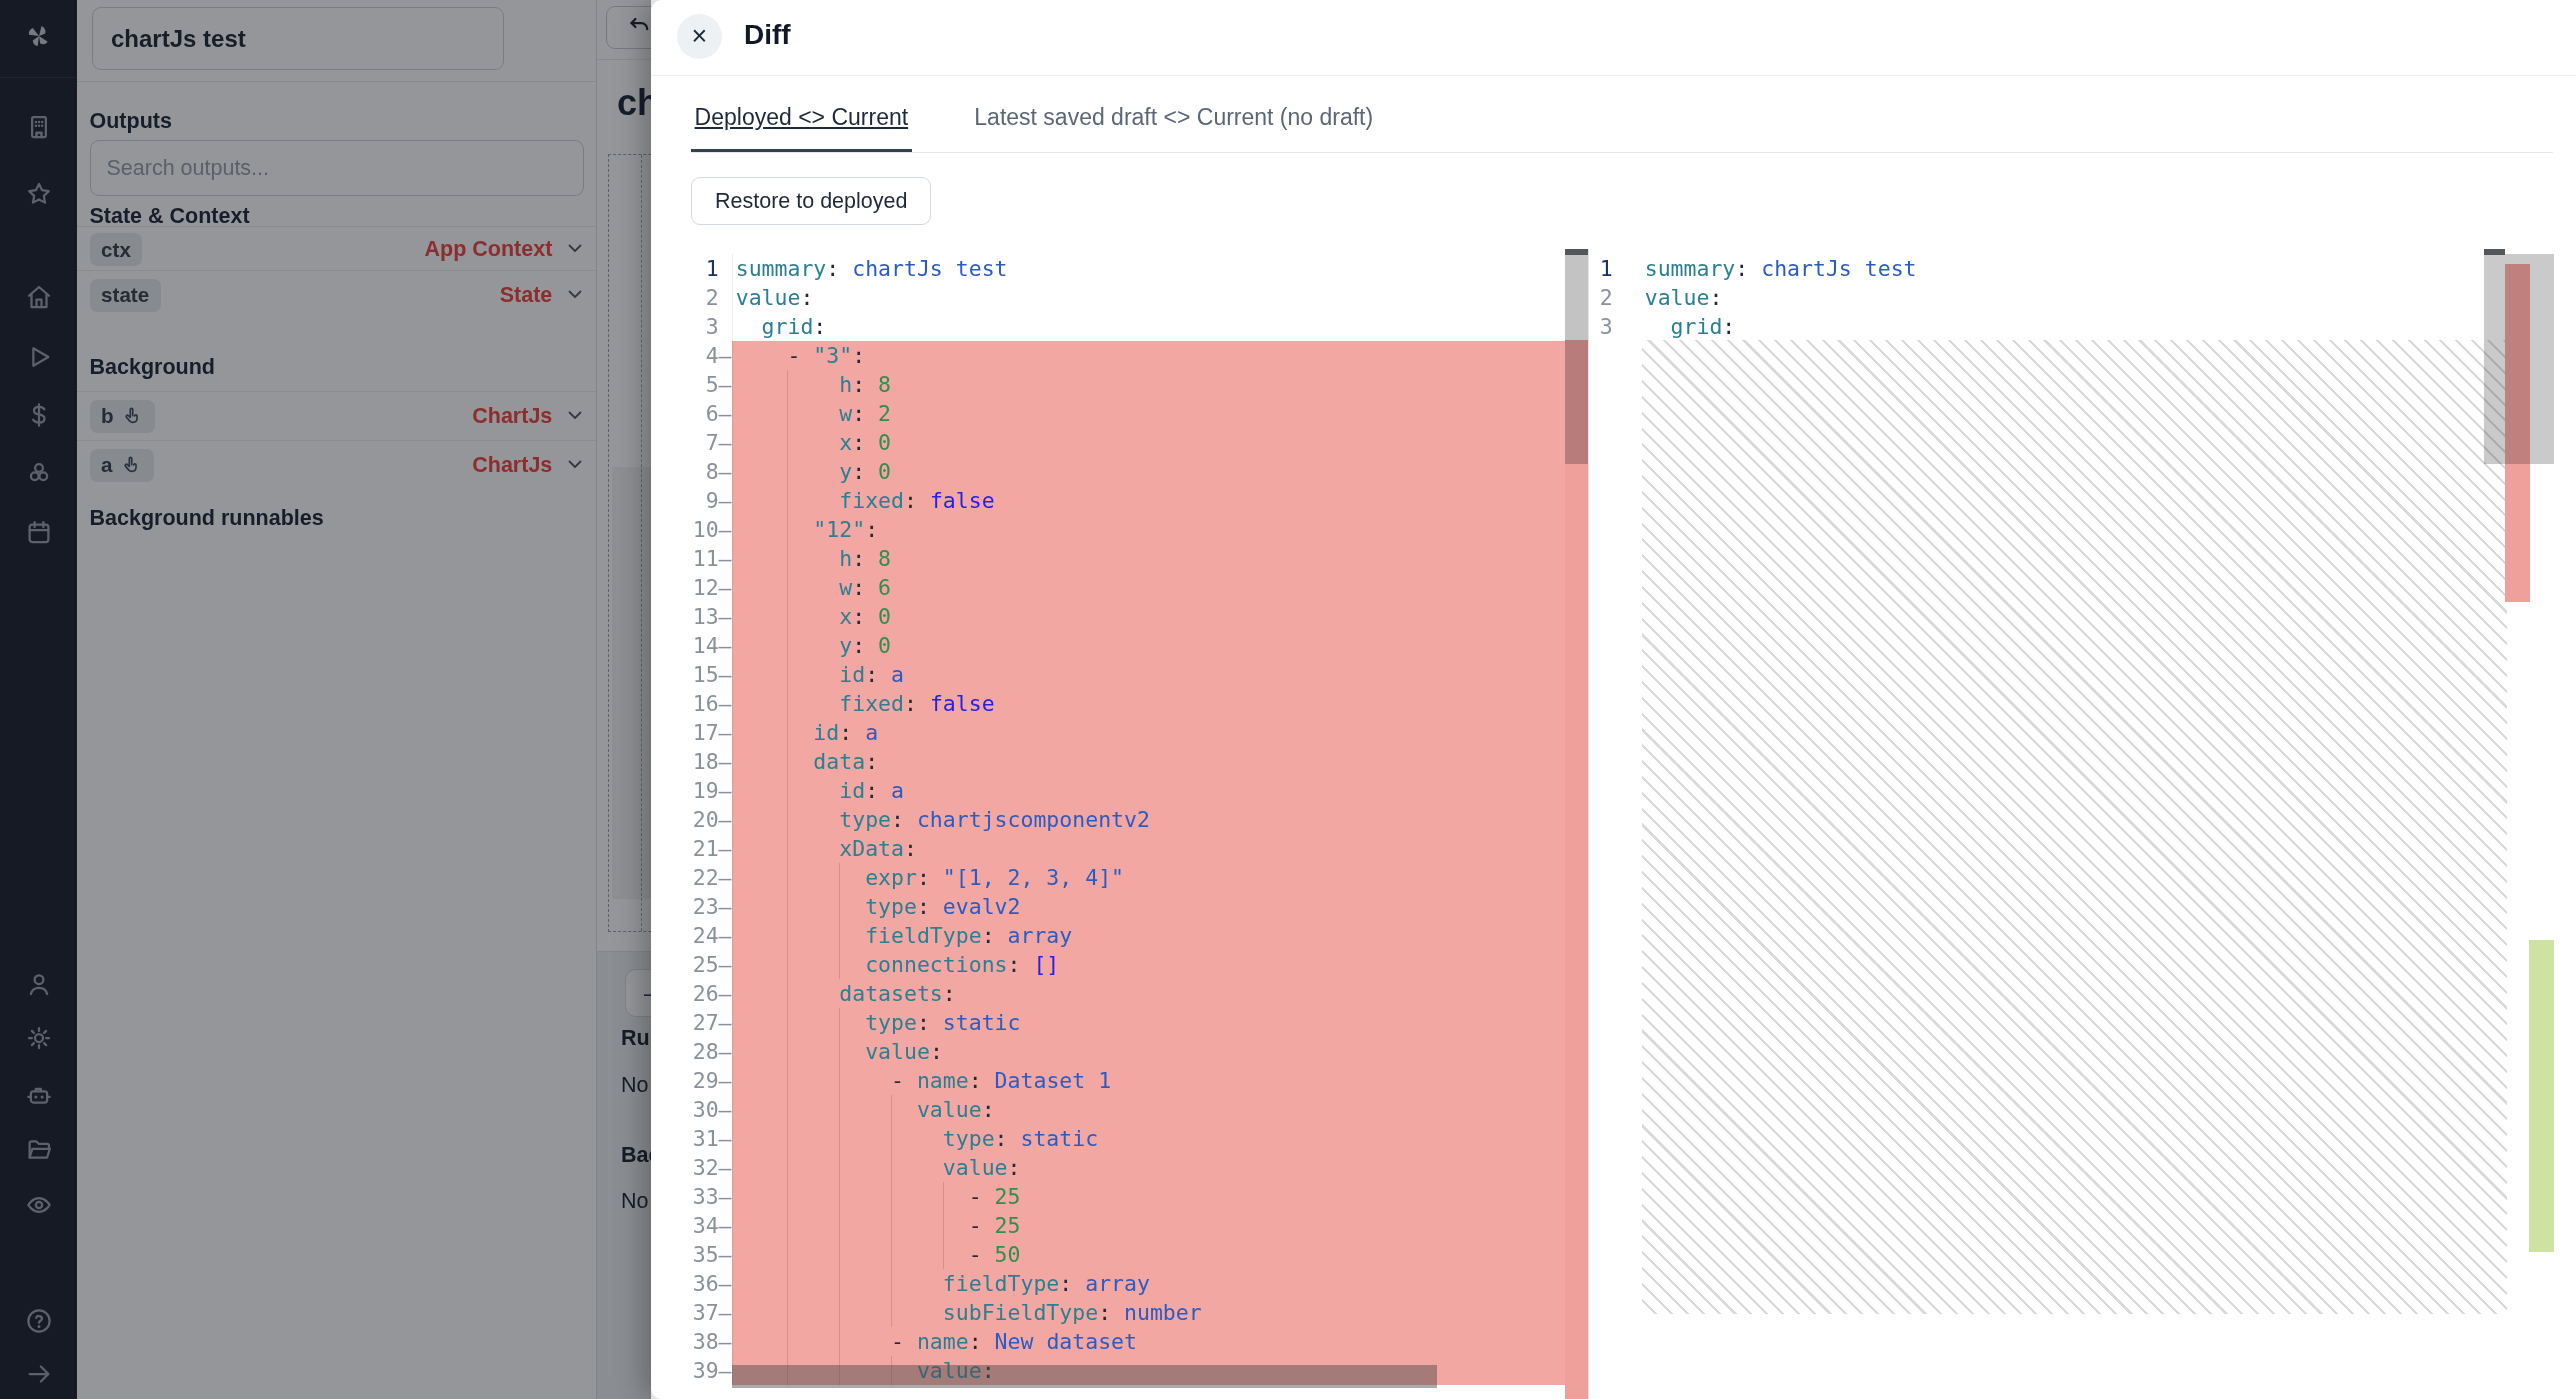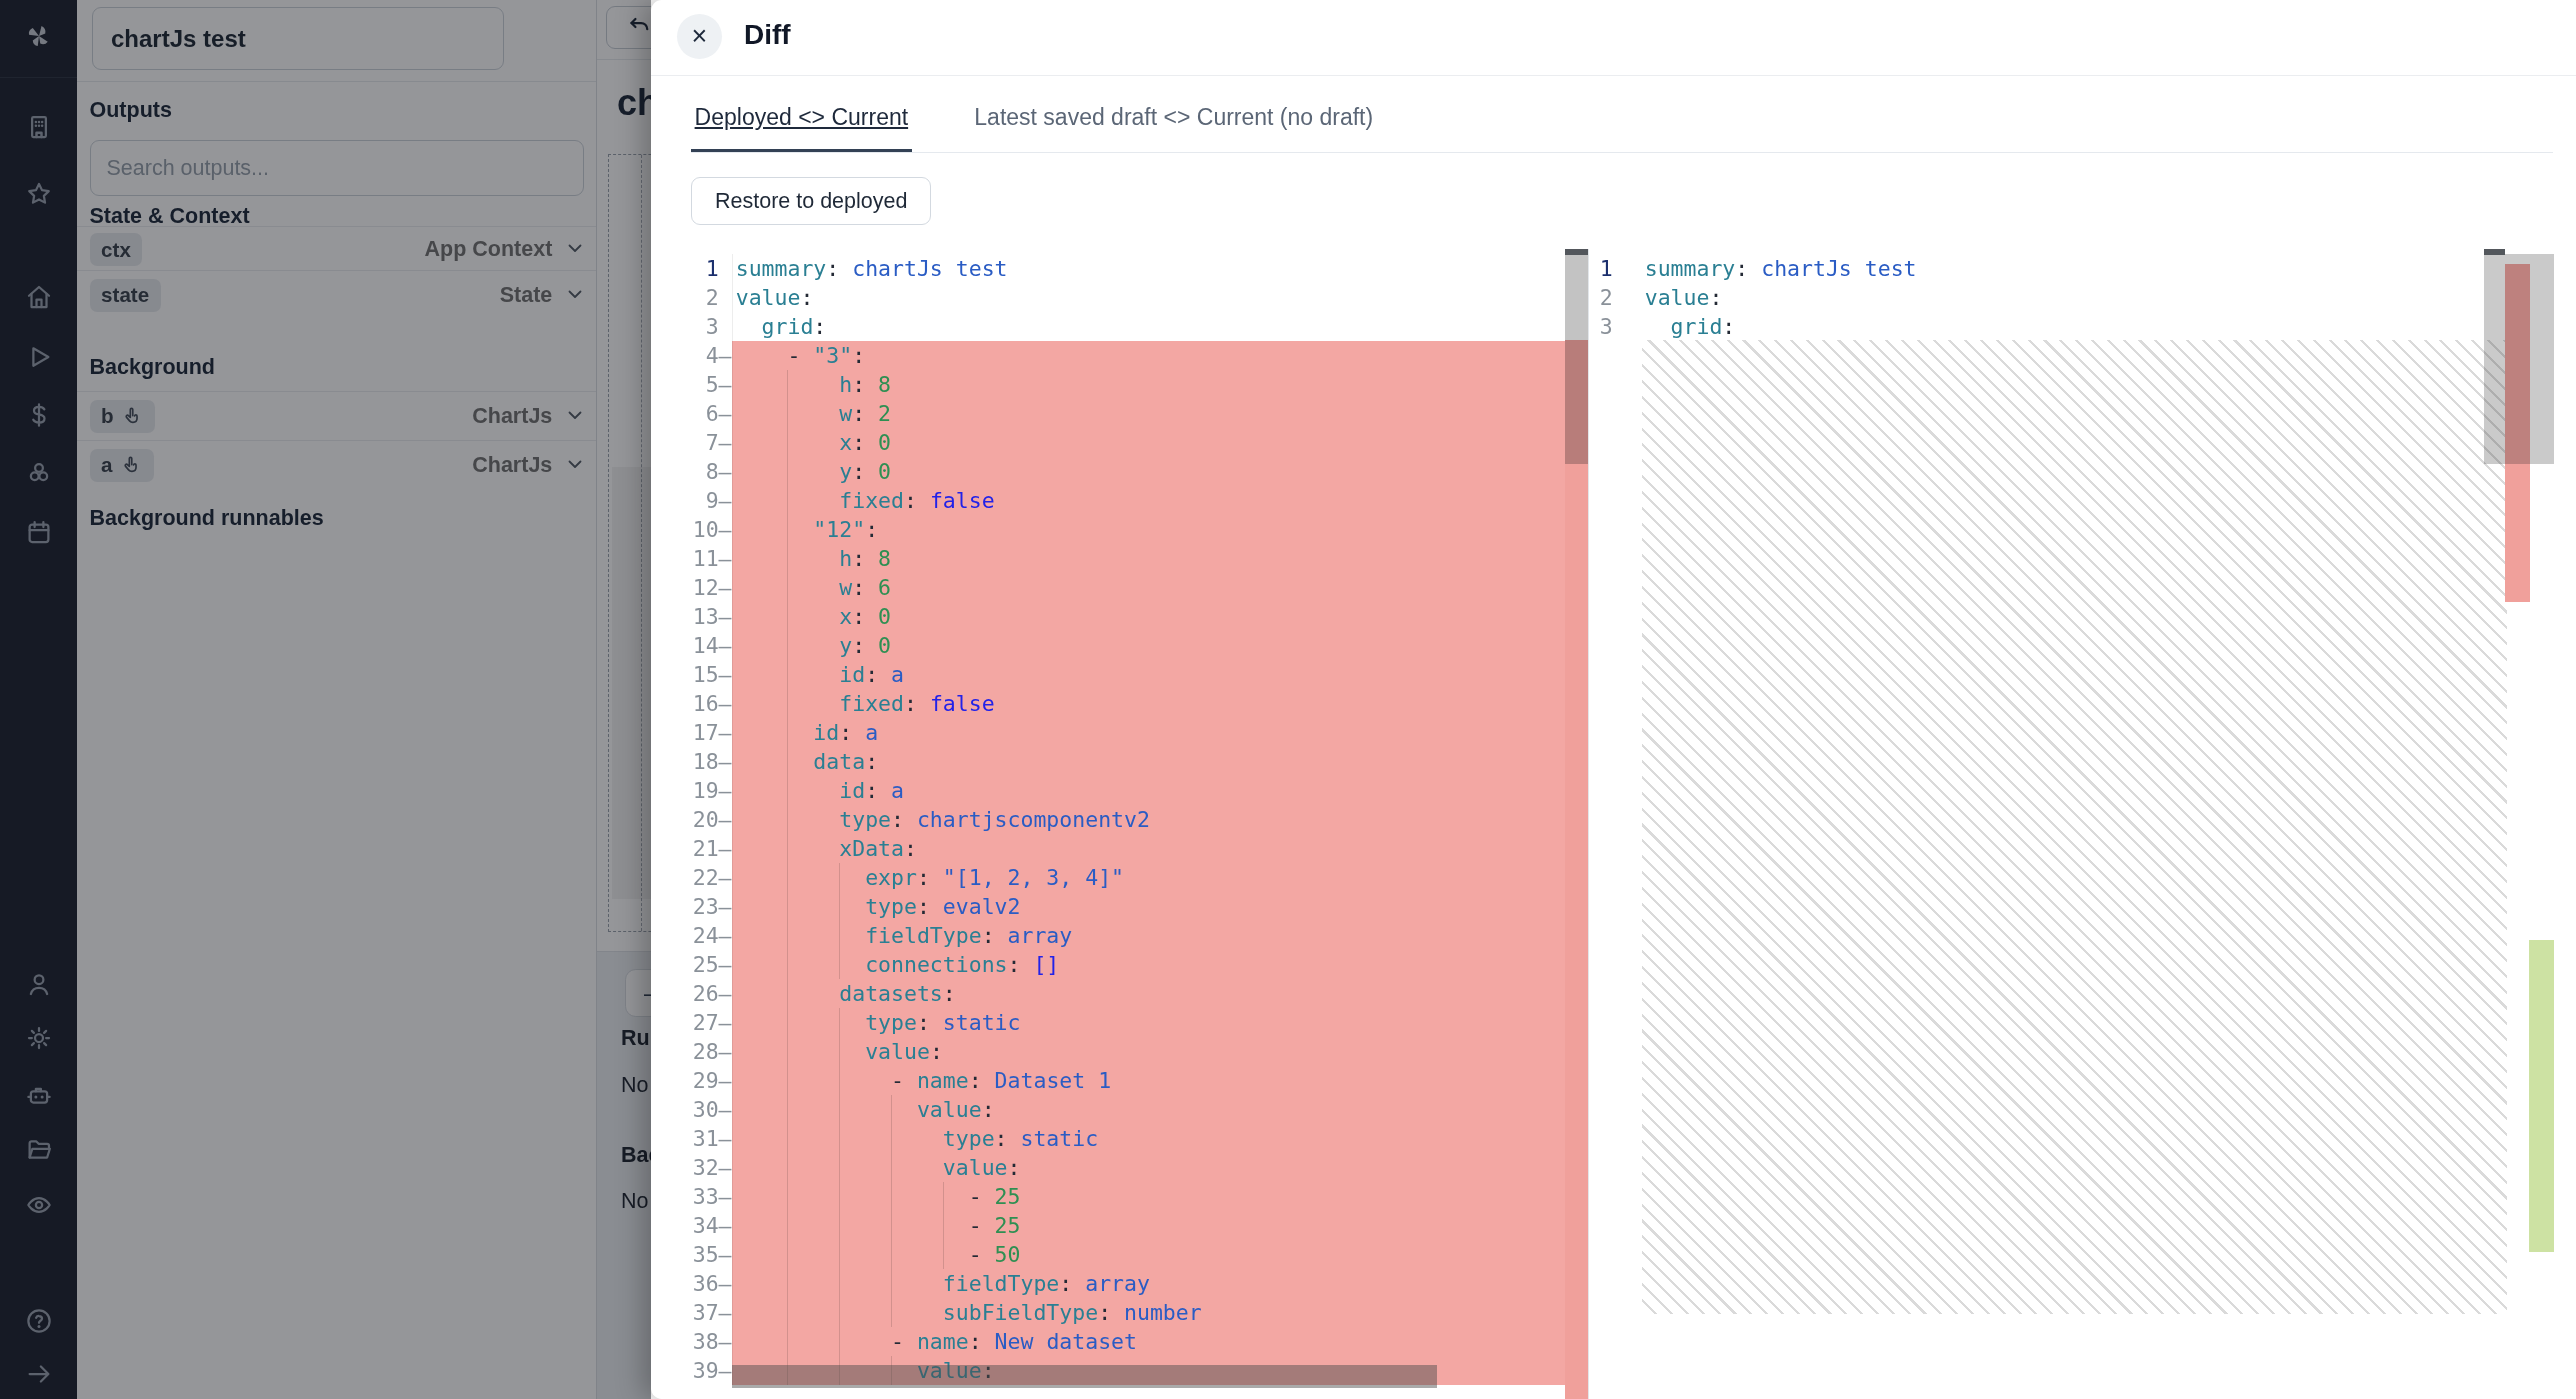--- a/index.html
+++ b/index.html
@@ -20,21 +20,21 @@
   #panel-topline{position:absolute;left:0;top:81px;width:100%;border-top:1.8px solid #e7eaee;}
   .pn-h{position:absolute;left:12.5px;font-size:21.5px;font-weight:700;color:#1e293b;}
   #search-outputs{position:absolute;left:12.5px;top:140px;width:494px;height:56px;border:1.8px solid #ccd3da;
        border-radius:9px;font-size:21.5px;color:#374151;padding:12px 16px;font-family:inherit;
        box-sizing:border-box;background:#fff;}
   #search-outputs::placeholder{color:#96a0ac;}
   .pn-row{position:absolute;left:0;width:519px;border-top:1.8px solid #e9ecef;display:flex;align-items:center;}
   .chip{background:#e7eaee;border-radius:7.2px;padding:4.5px 11.6px;font-size:20.6px;font-weight:600;
         color:#39424e;margin-left:12.5px;display:inline-flex;align-items:center;gap:7.2px;}
   .chip svg{width:22.4px;height:22.4px;color:#444e5b;}
-  .row-label{margin-left:auto;font-size:21.5px;font-weight:600;color:#737373;}
+  .row-label{margin-left:auto;font-size:21.5px;font-weight:600;color:#ef4444;}
   .row-chev{margin:0 9px 0 10.7px;color:#525b66;}
   .row-chev svg{width:24px;height:24px;}
   
   #canvas-strip{position:absolute;left:597px;top:0;width:54px;height:1399px;background:#ffffff;overflow:hidden;}
   #canvas-toolbar{position:absolute;left:0;top:0;width:54px;height:59px;background:#fff;border-bottom:1.8px solid #e7eaee;}
   #undo-btn{position:absolute;left:9px;top:6.3px;width:81px;height:43px;border:1.8px solid #c6cdd5;
             border-radius:9px;color:#1e293b;display:flex;align-items:center;padding-left:20px;box-sizing:border-box;}
   #undo-btn svg{width:27px;height:27px;}
   #canvas-heading{position:absolute;left:20px;top:82px;font-size:36px;font-weight:700;color:#1e293b;white-space:nowrap;}
   #canvas-grid{position:absolute;left:10.7px;top:154px;width:107px;height:776px;border:1.8px dashed #9aa3ad;}
@@ -195,21 +195,21 @@
           <svg viewBox="0 0 24 24" fill="none" stroke="currentColor" stroke-width="1.8" stroke-linecap="round" stroke-linejoin="round">
             <path d="M4.5 12h15M13.5 6l6 6-6 6"></path>
           </svg>
         </div>
       </div>
   </nav>
 
   <section id="leftpanel">
     <input id="app-title-input" value="chartJs test" style="">
     <div id="panel-topline"></div>
-    <div class="pn-h" style="top:98px">Outputs</div>
+    <div class="pn-h" style="top:109px">Outputs</div>
     <input id="search-outputs" placeholder="Search outputs..." style="">
     <div class="pn-h" style="top:204px">State &amp; Context</div>
     <div id="state-rows">
         <div class="pn-row" style="top: 226px; height: 45px;">
           <span class="chip">
             <span>ctx</span>
           </span>
           <span class="row-label">App Context</span>
           <span class="row-chev"><svg viewBox="0 0 24 24" fill="none" stroke="currentColor" stroke-width="1.8" stroke-linecap="round" stroke-linejoin="round">
               <path d="M6.5 9.5L12 15l5.5-5.5"></path>

